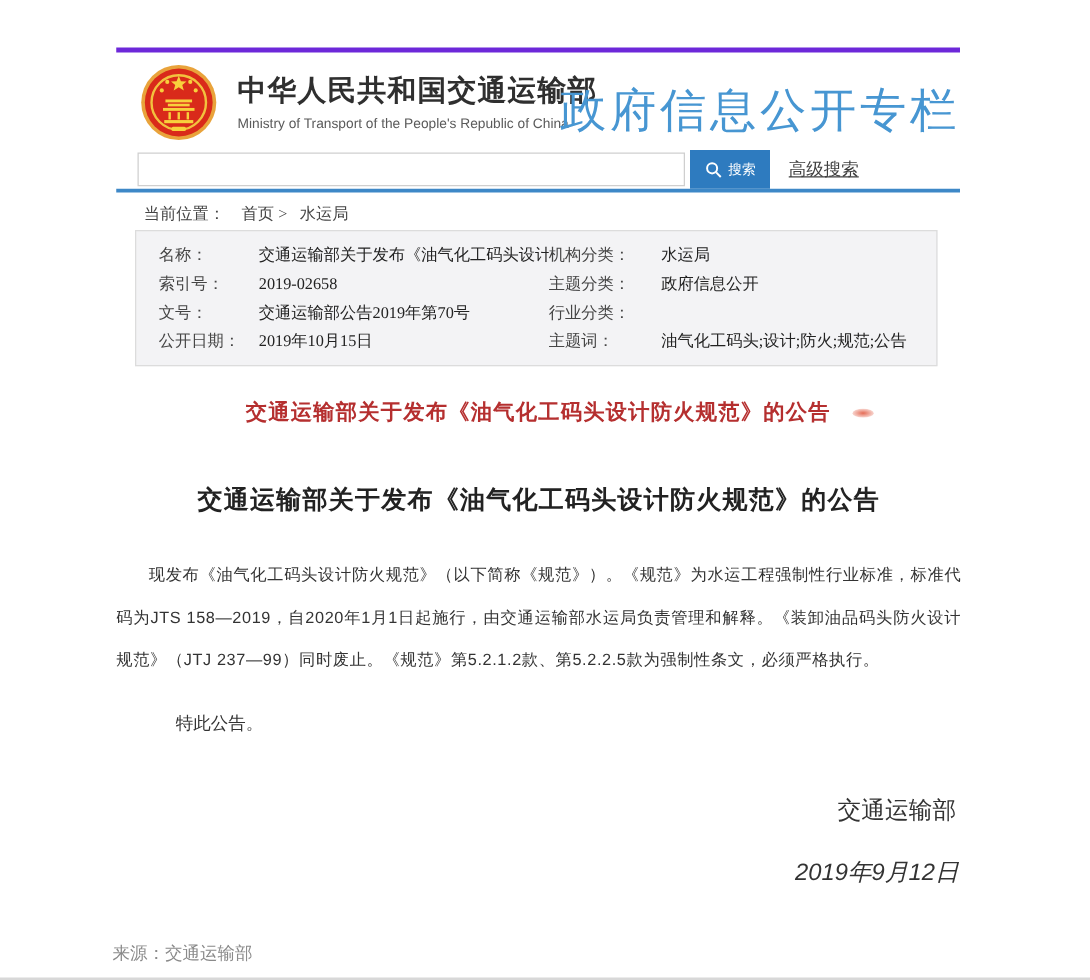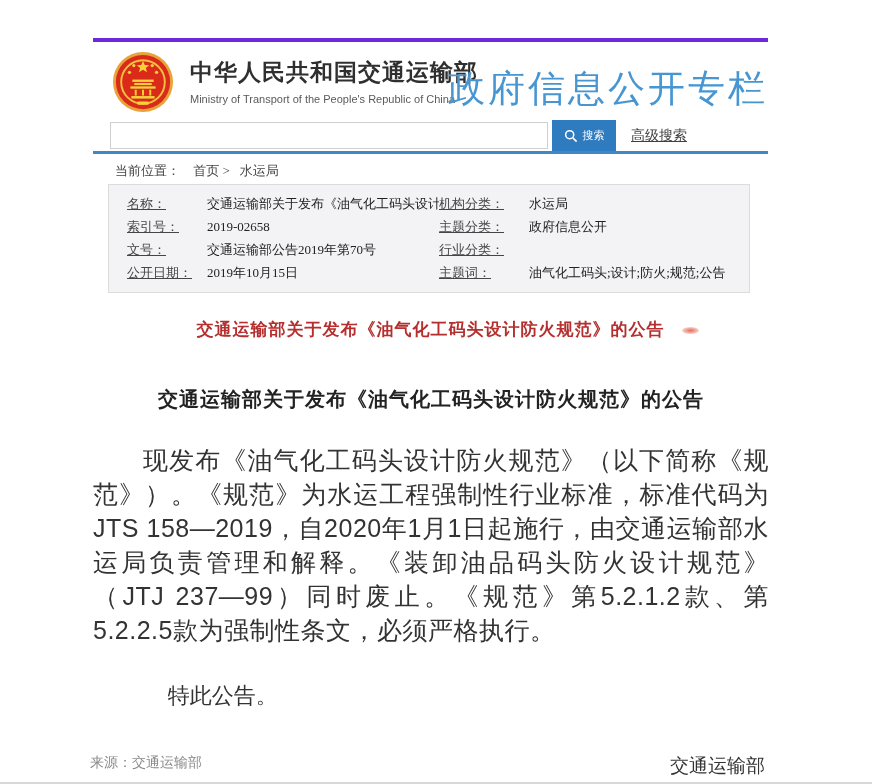--- a/index.html
+++ b/index.html
@@ -31,37 +31,37 @@
   .breadcrumb { position: absolute; left: 115px; top: 162px; font-size: 13px; color: #444;
                 font-family: "Liberation Serif", serif; }
   .breadcrumb a { color: #444; text-decoration: none; cursor: pointer; margin-left: 10px; }
 
   
   .meta-box { position: absolute; left: 108px; top: 184px; width: 642px; height: 109px;
               background: #f3f3f5; border: 1px solid #dcdcdc; font-family: "Liberation Serif", serif;
               font-size: 13px; color: #333; display: flex; flex-direction: column;
               justify-content: space-around; padding: 8px 0; }
   .meta-row { display: grid; grid-template-columns: 80px 232px 90px auto; padding-left: 18px; align-items: center; }
-  .m-label { color: #454545; text-decoration: underline; }
+  .m-label { color: #454545; }
   .m-value { color: #222; white-space: nowrap; overflow: hidden; }
 
   
   .banner-title { position: absolute; left: 93px; top: 318px; width: 675px; text-align: center;
                   font-size: 17px; font-weight: bold; color: #b52f2f; letter-spacing: 1px;
                   font-family: "Liberation Serif", serif; }
   .artifact { position: absolute; left: 682px; top: 327px; width: 17px; height: 7px; border-radius: 50%;
               background: radial-gradient(ellipse, rgba(222,72,45,.8), rgba(222,72,45,0)); }
 
   
   .article { position: absolute; left: 93px; top: 386px; width: 676px; color: #333; }
   .article h1 { text-align: center; font-size: 20px; font-weight: bold; color: #222;
                 letter-spacing: 1px; margin-bottom: 30px; }
-  .article p.body-p { font-size: 25px; line-height: 34px; letter-spacing: 0.5px; text-indent: 2em;
+  .article p.body-p { font-size: 13px; line-height: 34px; letter-spacing: 0.5px; text-indent: 2em;
                       text-align: justify; color: #333; }
-  .article p.closing-p { font-size: 22px; line-height: 34px; text-indent: 3.4em; margin-top: 32px; color: #333; }
+  .article p.closing-p { font-size: 14px; line-height: 34px; text-indent: 3.4em; margin-top: 16px; color: #333; }
   .sig  { text-align: right; margin-top: 40px; font-size: 19px; padding-right: 4px; color: #333; }
   .date { text-align: right; margin-top: 24px; font-size: 19px; padding-right: 2px; color: #333; font-style: italic; }
 
   
   .source { position: absolute; left: 90px; top: 754px; font-size: 14px; color: #8a8a8a; }
   .bottom-line { position: absolute; left: 0; bottom: 0; width: 872px; height: 2px; background: #d8d8d8; }
 </style>
 </head>
 <body>
 

